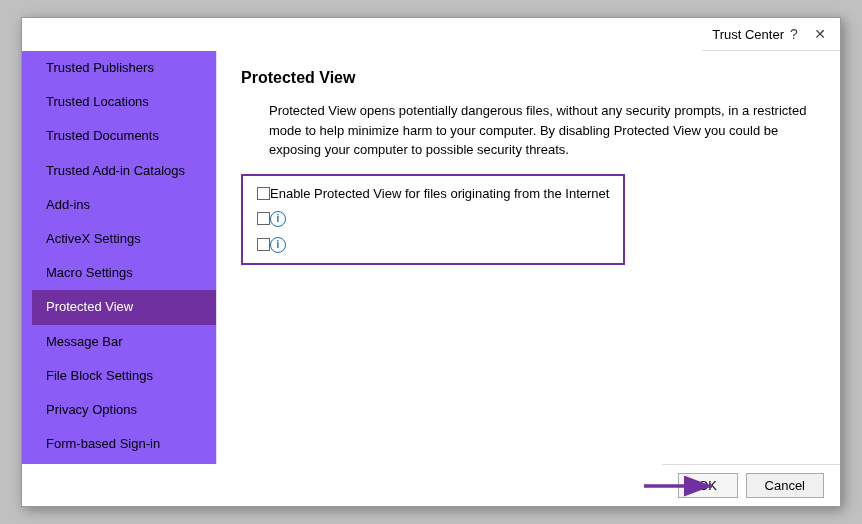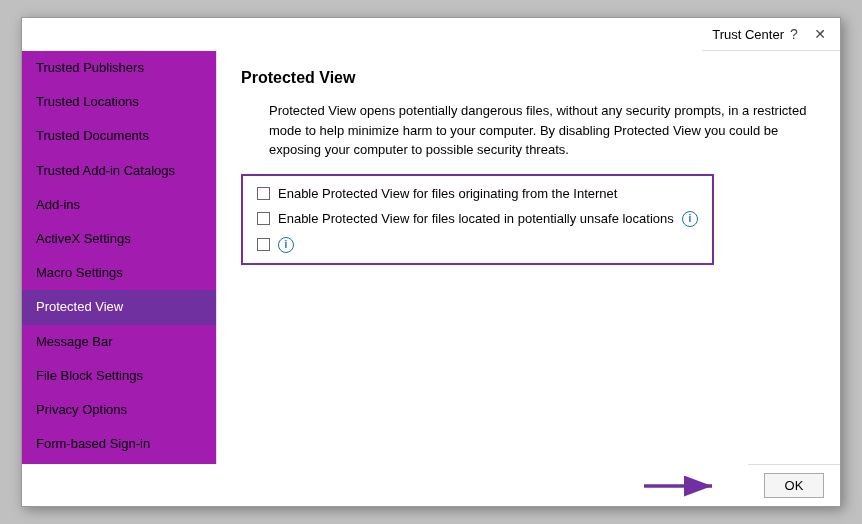--- a/index.html
+++ b/index.html
@@ -60,24 +60,25 @@
       border: none;
       padding: 0;
     }
     .dialog-body {
       display: flex;
       flex: 1;
       overflow: hidden;
     }
     .sidebar {
       width: 195px;
-      background: #a21caf;
+      background: #8b5cf6;
       border-right: 1px solid #ddd;
       overflow-y: auto;
       flex-shrink: 0;
+      padding-left: 10px;
     }
     .sidebar-item {
       padding: 8px 14px;
       cursor: pointer;
       color: #000;
       font-size: 13px;
       line-height: 1.4;
       border: none;
       background: none;
       width: 100%;
@@ -111,21 +112,20 @@
       border: 2px solid #7030a0;
       padding: 10px 14px;
       display: flex;
       flex-direction: column;
       gap: 10px;
       width: fit-content;
     }
     .option-row {
       display: flex;
       align-items: center;
-      gap: 8px;
     }
     .option-checkbox {
       width: 13px;
       height: 13px;
       border: 1px solid #666;
       background: #fff;
       flex-shrink: 0;
       cursor: pointer;
       appearance: none;
       -webkit-appearance: none;
@@ -229,21 +229,20 @@
 
       <div class="options-box">
 
         <div class="option-row">
           <input type="checkbox" class="option-checkbox" style="">
           <span class="option-label">Enable Protected View for files originating from the Internet</span>
         </div>
 
         <div class="option-row">
           <input type="checkbox" class="option-checkbox" style="">
-          <span class="option-label">Enable Protected View for files located in potentially unsafe locations</span>
           <span class="info-icon">i</span>
         </div>
 
         <div class="option-row">
           <input type="checkbox" class="option-checkbox" style="">
           <span class="info-icon">i</span>
         </div>
       </div>
     </div>
   </div>
@@ -253,14 +252,15 @@
       <svg class="arrow-svg" viewBox="0 0 80 36">
         <defs>
           <marker id="arrowhead" markerWidth="8" markerHeight="6" refX="8" refY="3" orient="auto">
             <polygon points="0 0, 8 3, 0 6" fill="#7030a0"></polygon>
           </marker>
         </defs>
         <line x1="4" y1="18" x2="72" y2="18" stroke="#7030a0" stroke-width="3.5" marker-end="url(#arrowhead)"></line>
       </svg>
     </div>
     <button class="footer-btn ok">OK</button>
+    <button class="footer-btn">Cancel</button>
   </div>
 </div>
 
 </body></html>

